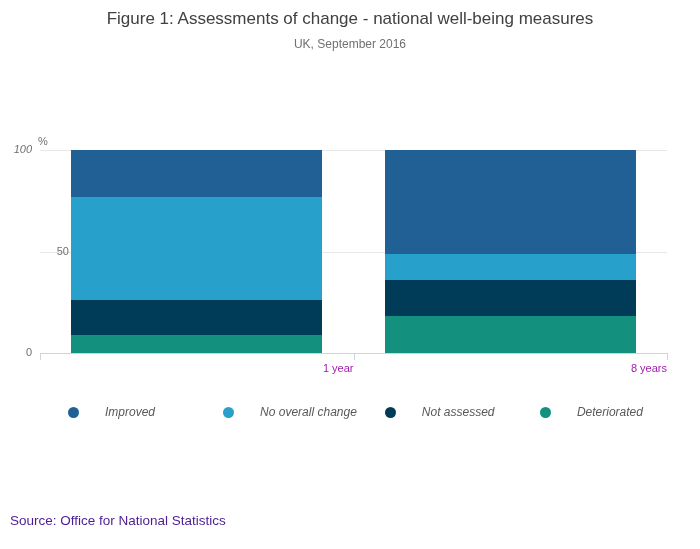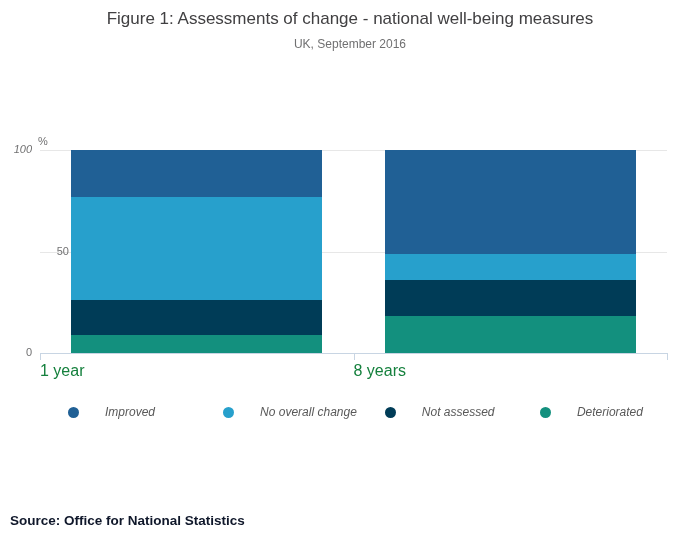--- a/index.html
+++ b/index.html
@@ -30,39 +30,39 @@
   .bar-segment{width:100%;}
   .x-axis-line{
     position:absolute;left:40px;top:353px;width:627px;height:0;
     border-top:1px solid #c8d5e3;
   }
   .x-axis-tick{
     position:absolute;top:353px;width:0;height:7px;
     border-left:1px solid #c8d5e3;
   }
   .category-label{
-    position:absolute;top:362px;text-align:left;
-    font-size:16px;color:#15803d;
+    position:absolute;top:362px;text-align:right;
+    font-size:11px;color:#a21caf;
   }
   .legend{
     position:absolute;left:40px;top:405px;width:627px;
     display:flex;flex-direction:row;
   }
   .legend-item{
     flex:1;display:flex;align-items:center;cursor:pointer;font-style:italic;
   }
   .legend-marker{
     width:11px;height:11px;border-radius:50%;margin-left:28px;flex:0 0 auto;
   }
   .legend-label{
     margin-left:26px;font-size:12px;color:#595959;white-space:nowrap;
   }
   .source{
     position:absolute;left:10px;top:513px;
-    font-size:13.5px;font-weight:bold;color:#0f172a;
+    font-size:13.5px;font-weight:normal;color:#4c1d95;
   }
 </style>
 </head>
 <body>
 
 <div class="figure">
   <div class="title">Figure 1: Assessments of change - national well-being measures</div>
   <div class="subtitle">UK, September 2016</div>
 
   <div class="unit-label">%</div>

